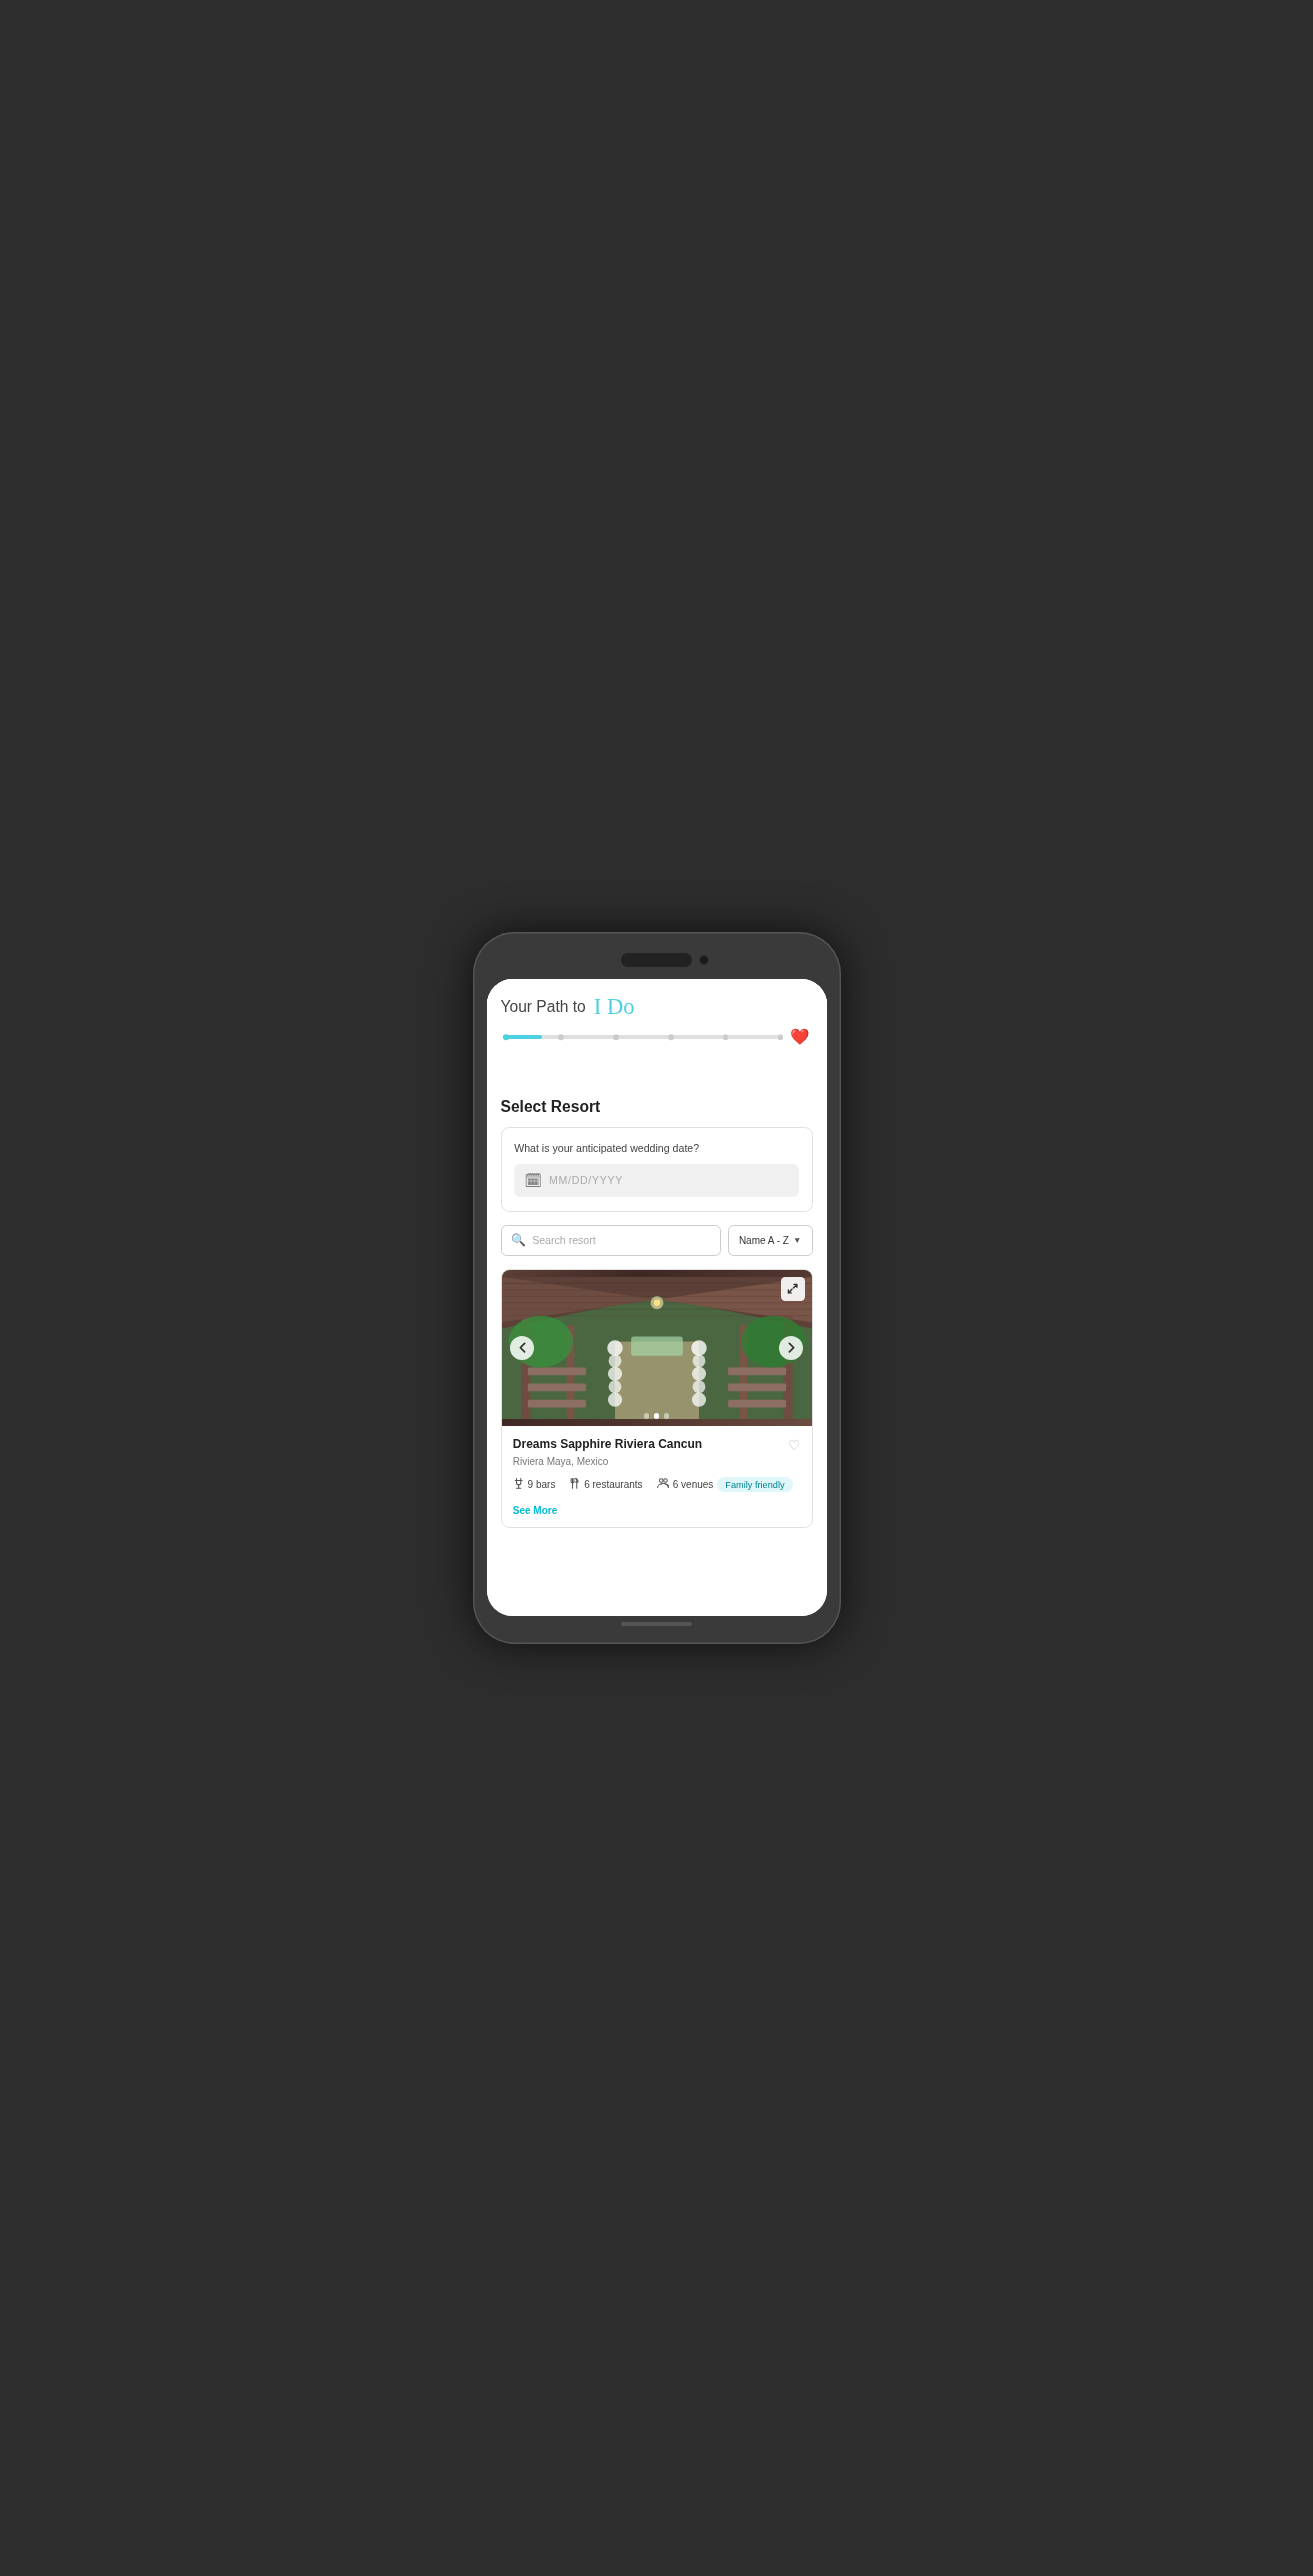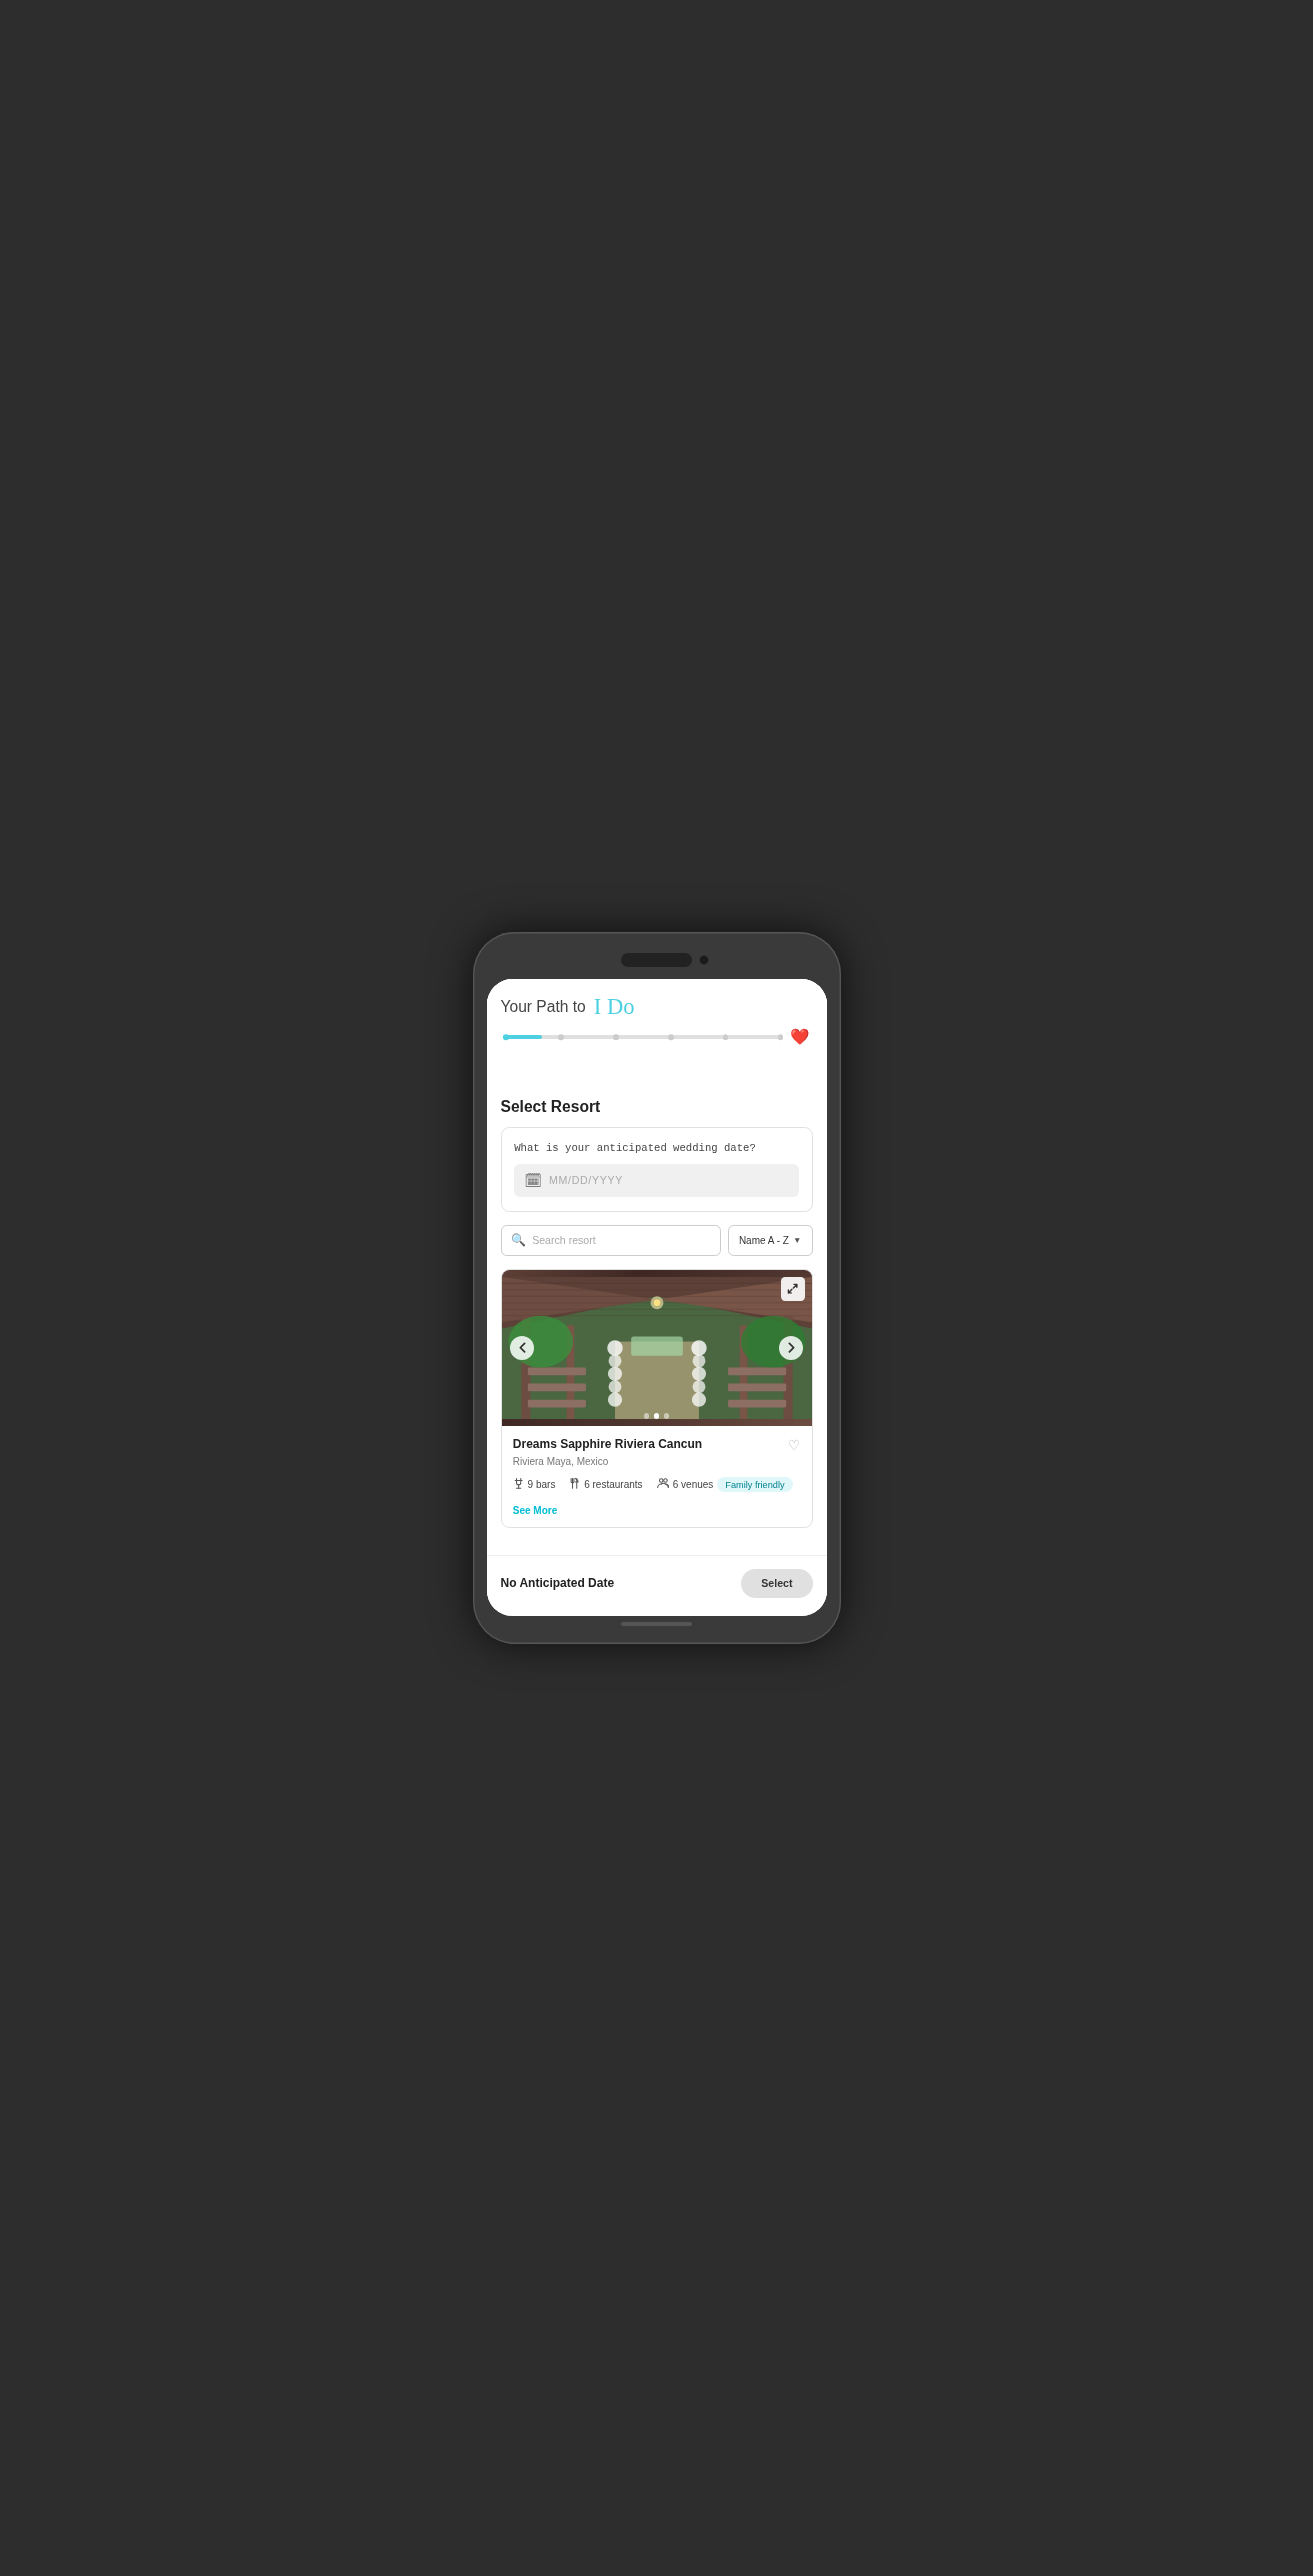--- a/index.html
+++ b/index.html
@@ -163,21 +163,20 @@
       border-radius: 8.5px;
       padding: 14px 12.7px;
       margin-bottom: 12.7px;
       background: #fff;
     }
 
     .date-question {
       font-size: 10.6px;
       color: #444;
       margin-bottom: 10px;
-      font-family: Liberation Mono, monospace;
     }
 
     .date-input {
       display: flex;
       align-items: center;
       gap: 7px;
       background: #f0f0f0;
       border-radius: 5.7px;
       padding: 8.5px 10px;
     }
@@ -628,24 +627,20 @@
                 <span class="amenity-tag">Family friendly</span>
               </div>
             </div>
 
             <span class="see-more">See More</span>
           </div>
         </div>
 
       </div>
 
-      <div class="bottom-bar">
-        <span class="no-date-text">No Anticipated Date</span>
-        <button class="select-btn">Select</button>
-      </div>
 
     </div>
   </div>
 
   <div class="phone-bottom">
     <div class="home-indicator"></div>
   </div>
 </div>
 
 

